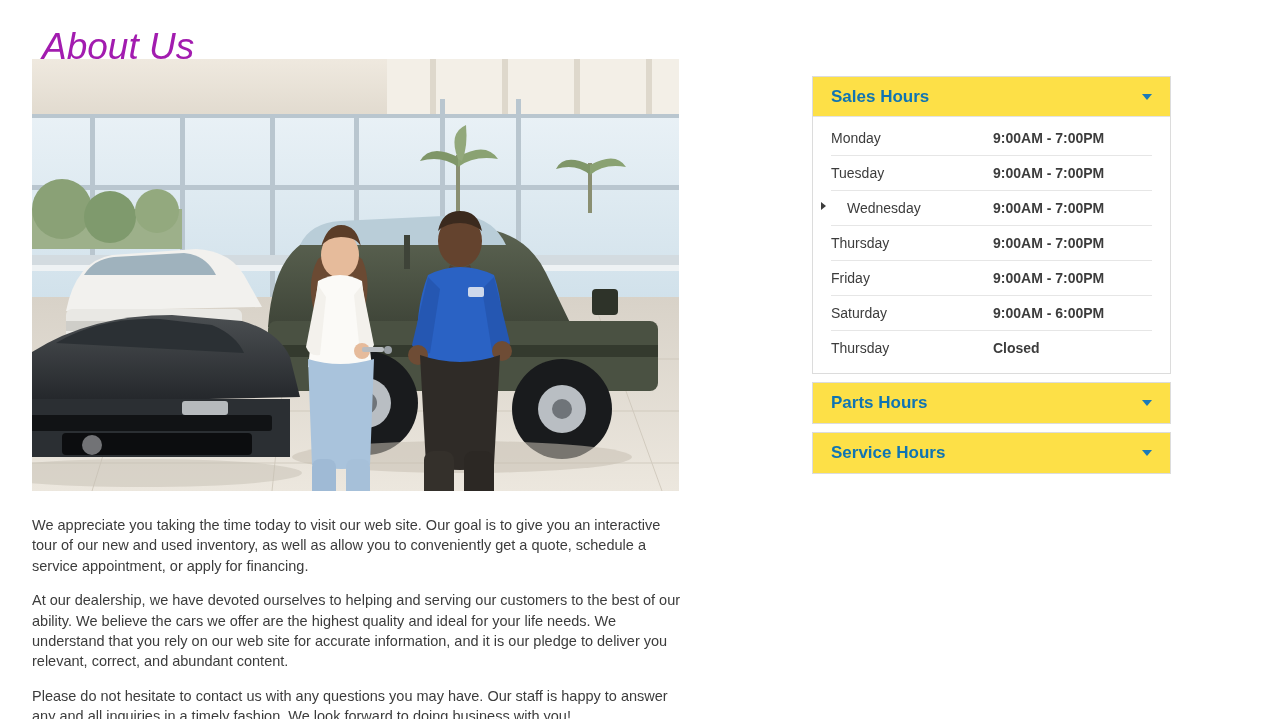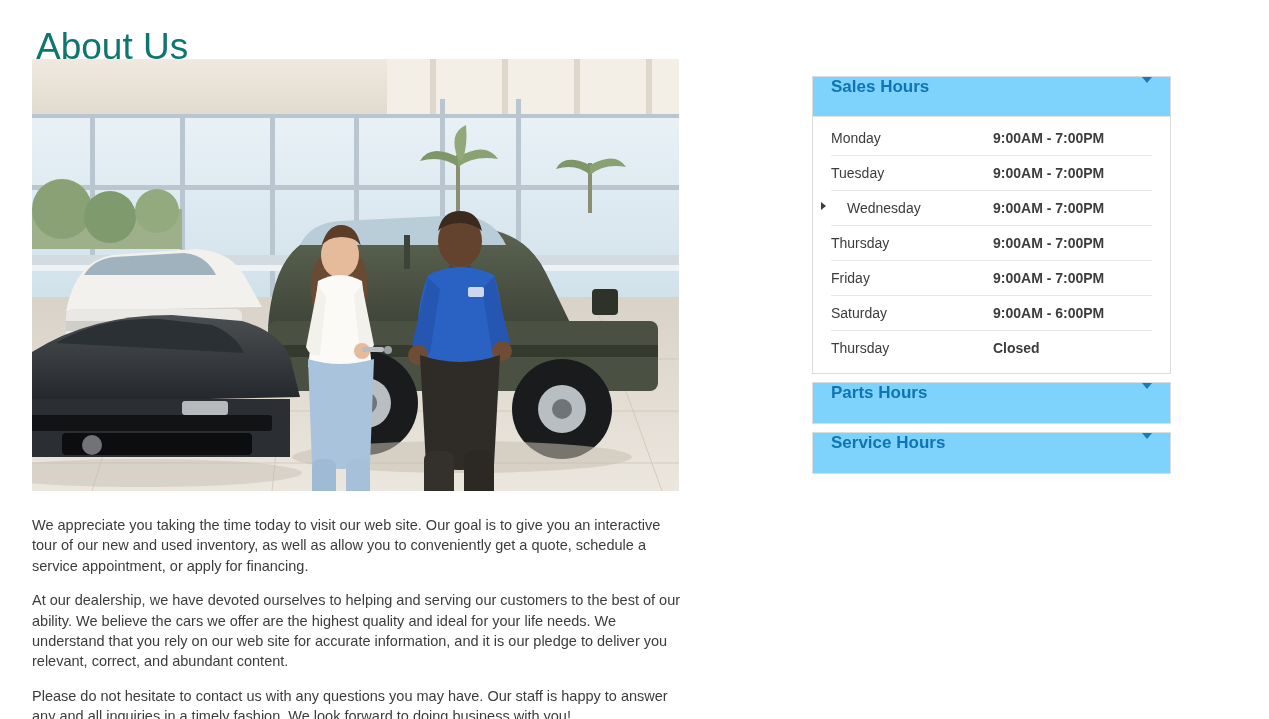--- a/index.html
+++ b/index.html
@@ -15,27 +15,28 @@
   }
   .page {
     position: relative;
     width: 1269px;
     height: 719px;
   }
 
   
   .page-title {
     position: absolute;
-    left: 36px;
+    left: 42px;
     top: -2px;
     font-size: 37px;
     font-weight: 400;
-    color: #0f766e;
+    color: #a21caf;
     letter-spacing: 0px;
     line-height: 48px;
+    font-style: italic;
   }
 
   
   .hero {
     position: absolute;
     left: 32px;
     top: 59px;
     width: 647px;
     height: 432px;
     overflow: hidden;
@@ -62,23 +63,24 @@
     top: 76px;
     width: 359px;
   }
   .panel {
     border: 1px solid #dcdcdc;
     background: #ffffff;
     margin-bottom: 8px;
   }
   .panel-head {
     height: 40px;
-    background: #7dd3fc;
+    background: #fde047;
     border-bottom: 1px solid #e3e3e3;
     display: flex;
+    align-items: center;
     padding: 0 18px;
     cursor: pointer;
     user-select: none;
   }
   .panel.collapsed .panel-head { border-bottom: none; }
   .panel-title {
     font-size: 17px;
     font-weight: bold;
     color: #0f74b3;
     flex: 1 1 auto;

